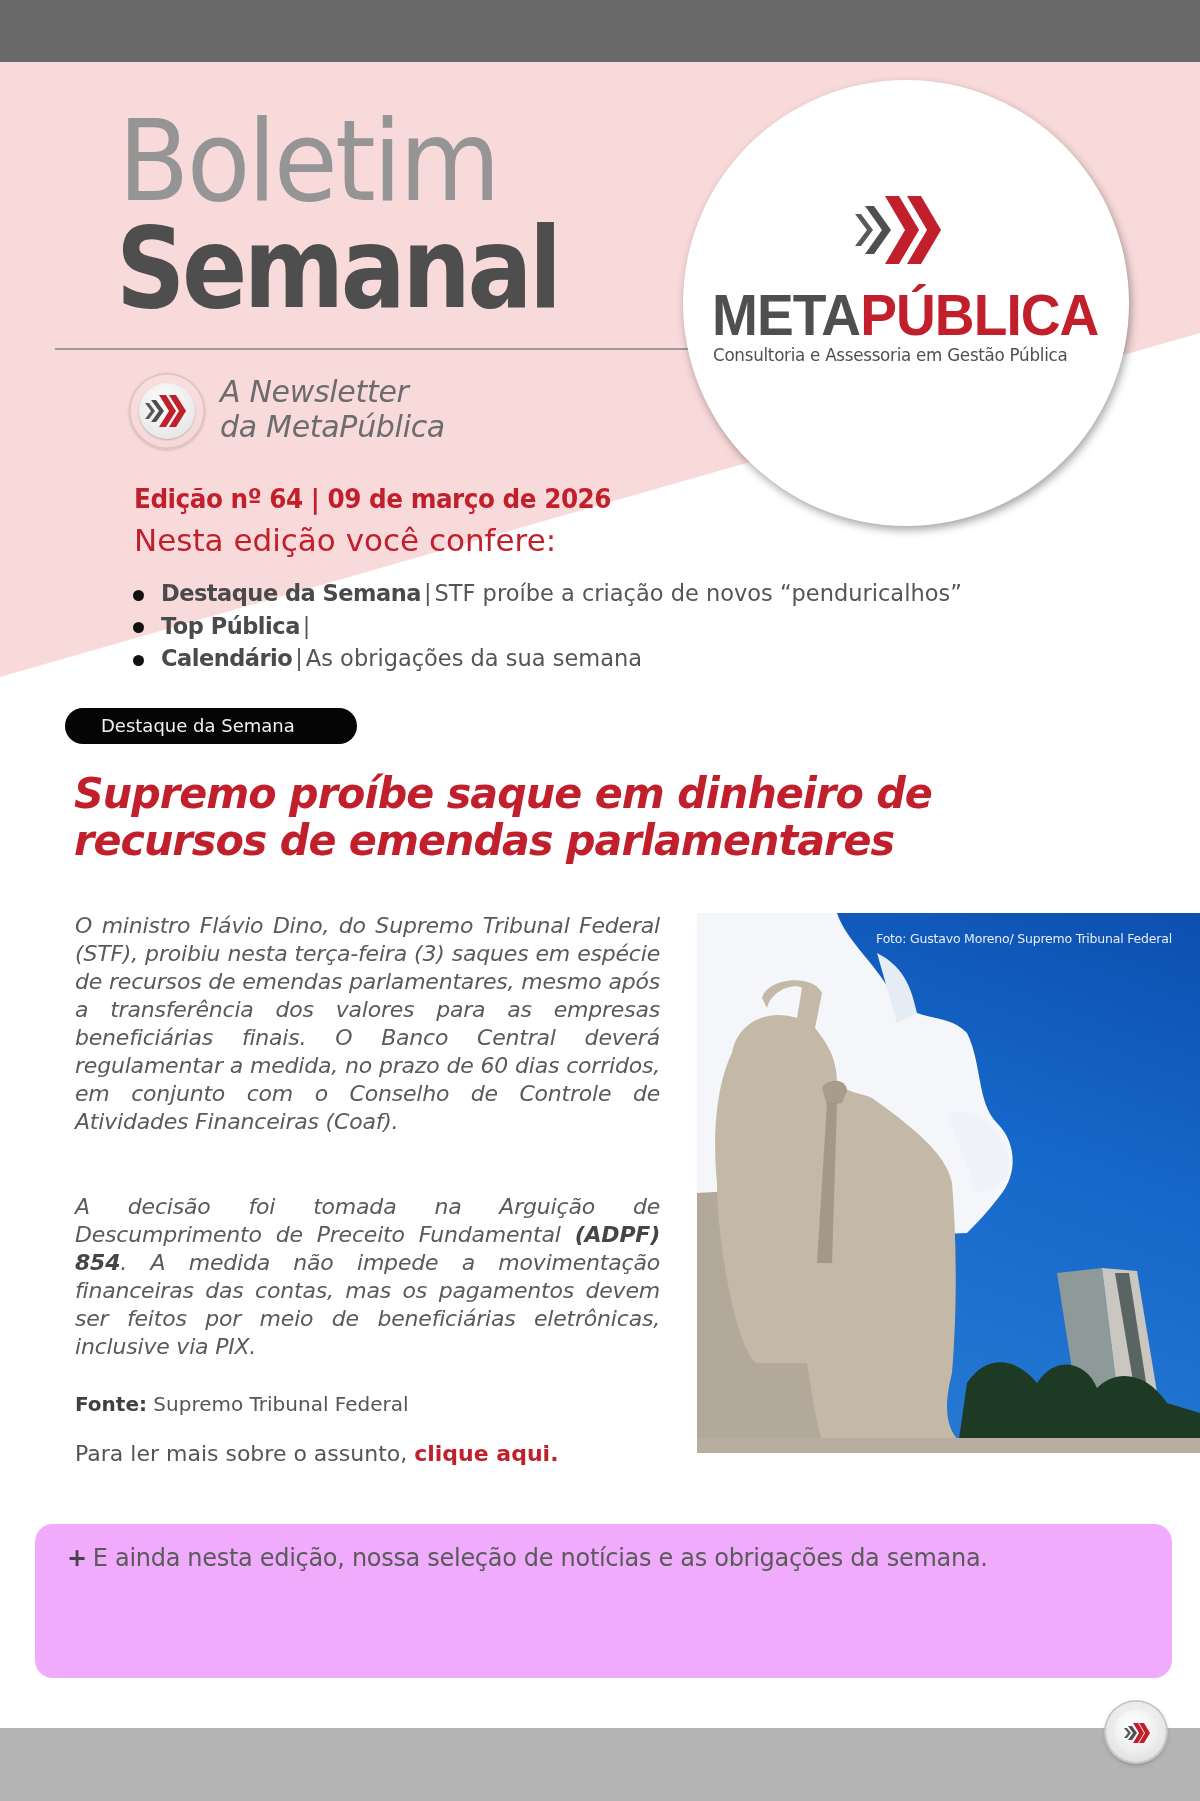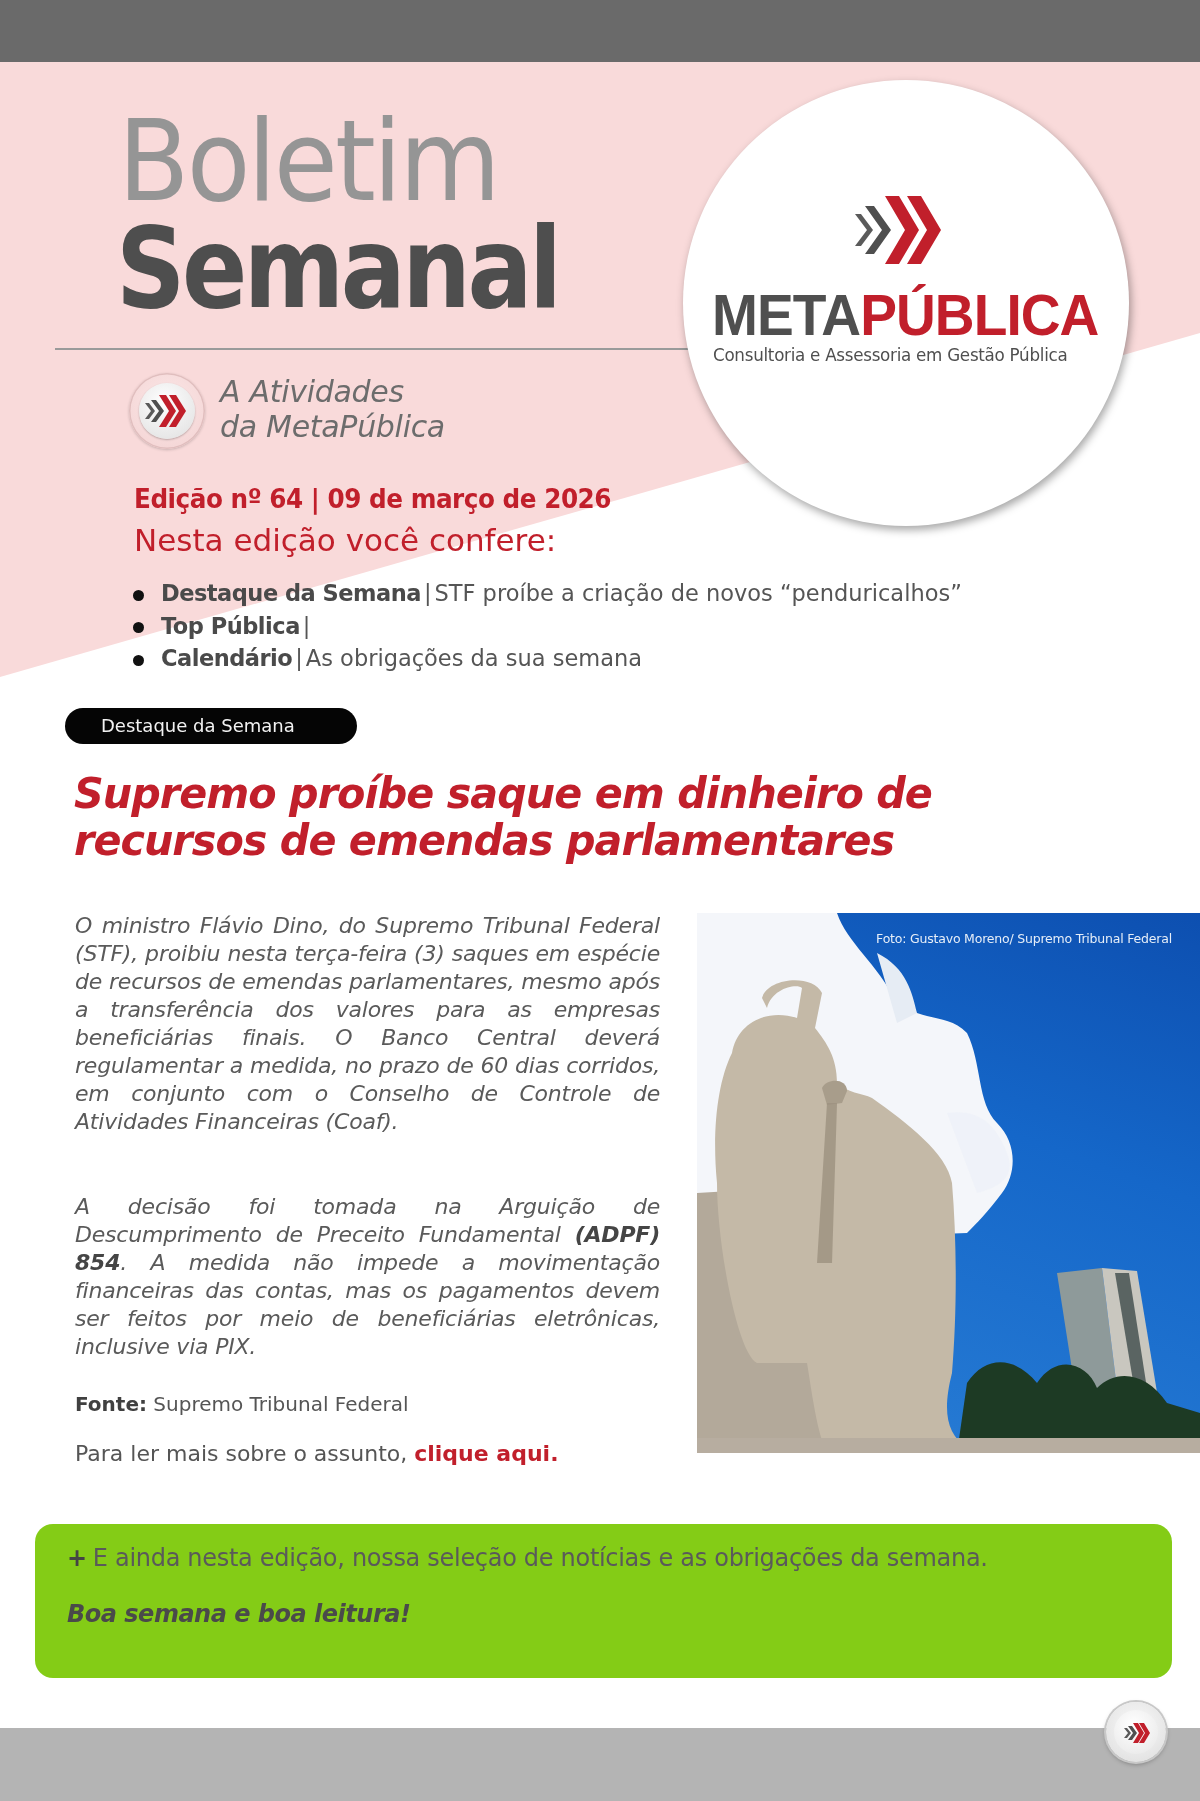--- a/index.html
+++ b/index.html
@@ -46,21 +46,21 @@
   .p2 b { font-weight: bold; color: #454545; }
   .source { position: absolute; left: 75px; top: 1392px; font-size: 20px; color: #555; white-space: nowrap; }
   .source b { color: #404040; }
   .more { position: absolute; left: 75px; top: 1441px; font-size: 22px; color: #555; white-space: nowrap; }
   .more a { color: #c11f2b; font-weight: bold; text-decoration: none; }
 
   .photo { position: absolute; left: 697px; top: 913px; width: 503px; height: 540px; overflow: hidden; background: linear-gradient(200deg, #0d4fb0 0%, #1567c9 40%, #2a7fd6 100%); }
   .photo svg { position: absolute; left: 0; top: 0; }
   .photo-caption { position: absolute; right: 28px; top: 18px; font-size: 12.5px; color: #e6eef8; white-space: nowrap; letter-spacing: -0.2px; margin-left: 24px; }
 
-  .closing { position: absolute; left: 35px; top: 1524px; width: 1137px; height: 154px; background: #84cc16; border-radius: 18px; }
+  .closing { position: absolute; left: 35px; top: 1524px; width: 1137px; height: 154px; background: #f0abfc; border-radius: 18px; }
   .closing .line1 { position: absolute; left: 32px; top: 20px; font-size: 24px; color: #5a5a5a; white-space: nowrap; letter-spacing: -0.3px; }
   .closing .plus { font-weight: bold; color: #444; margin-right: 6px; }
   .closing .line2 { position: absolute; left: 32px; top: 76px; font-size: 24px; font-weight: bold; font-style: italic; color: #4a4a4a; white-space: nowrap; letter-spacing: -0.5px; }
 
   .footer-band { position: absolute; left: 0; top: 1728px; width: 1200px; height: 73px; background: #b4b4b4; }
   .top-btn { position: absolute; left: 1106px; top: 1702px; width: 60px; height: 60px; border-radius: 50%; background: radial-gradient(circle at 50% 40%, #fafafa 0%, #dcdcdc 100%); box-shadow: 0 0 0 2px #c8c8c8, 0 2px 5px rgba(0,0,0,0.35); }
   .top-btn .inner { position: absolute; left: 8px; top: 8px; width: 44px; height: 44px; border-radius: 50%; background: radial-gradient(circle at 45% 35%, #ffffff 0%, #e6e6e6 100%); }
   .top-btn svg { position: absolute; left: 17px; top: 19px; }
 </style>
 </head>
@@ -91,21 +91,21 @@
 <div class="nl-icon">
   <div class="inner"></div>
   <svg width="48" height="42" viewBox="0 0 48 42">
     <polygon points="2,13 6,13 12,21 6,29 2,29 8,21" fill="#5a5a5a"></polygon>
     <polygon points="8,10 13,10 21,21 13,32 8,32 16,21" fill="#4f4f4f"></polygon>
     <polygon points="16,5 23,5 33,21 23,37 16,37 26,21" fill="#c11f2b"></polygon>
     <polygon points="26,5 33,5 43,21 33,37 26,37 36,21" fill="#c11f2b"></polygon>
   </svg>
 </div>
 <div class="nl-text">
-  <div>A Atividades</div>
+  <div>A Newsletter</div>
   <div>da MetaPública</div>
 </div>
 
 <div class="edition">Edição nº 64 | 09 de março de 2026</div>
 <div class="in-this">Nesta edição você confere:</div>
 
 <ul class="toc">
   <li>
     <span class="dot"></span>
     <span class="strong">Destaque da Semana</span>
@@ -154,21 +154,20 @@
     <path d="M125,175 C130,165 150,165 150,178 L145,190 L130,192 Z" fill="#a89d8b"></path>
     <path d="M130,190 L140,190 L135,350 L120,350 Z" fill="#9c917f" opacity="0.8"></path>
 
     <rect x="0" y="525" width="503" height="15" fill="#b7ada0"></rect>
   </svg>
   <div class="photo-caption">Foto: Gustavo Moreno/ Supremo Tribunal Federal</div>
 </div>
 
 <div class="closing">
   <div class="line1"><span class="plus">+</span><span>E ainda nesta edição, nossa seleção de notícias e as obrigações da semana.</span></div>
-  <div class="line2">Boa semana e boa leitura!</div>
 </div>
 
 <div class="footer-band"></div>
 <div class="top-btn">
   <div class="inner"></div>
   <svg width="28" height="24" viewBox="0 0 28 24">
     <polygon points="1,7 4,7 8,12 4,17 1,17 5,12" fill="#5a5a5a"></polygon>
     <polygon points="5,5 9,5 14,12 9,19 5,19 10,12" fill="#4f4f4f"></polygon>
     <polygon points="10,2 15,2 21,12 15,22 10,22 16,12" fill="#c11f2b"></polygon>
     <polygon points="16,2 21,2 27,12 21,22 16,22 22,12" fill="#c11f2b"></polygon>

